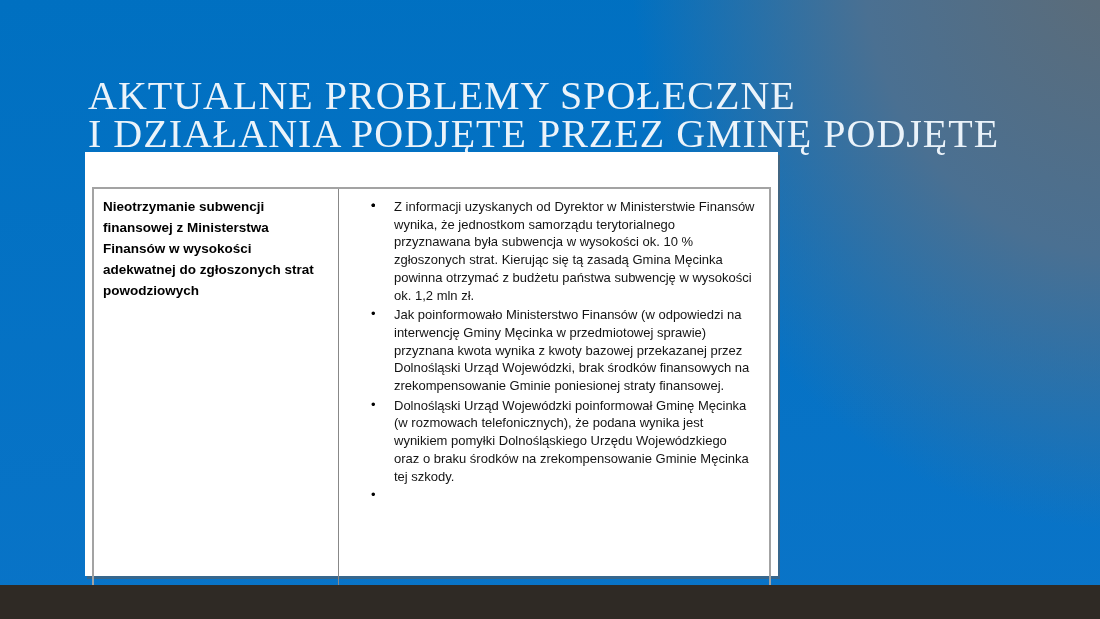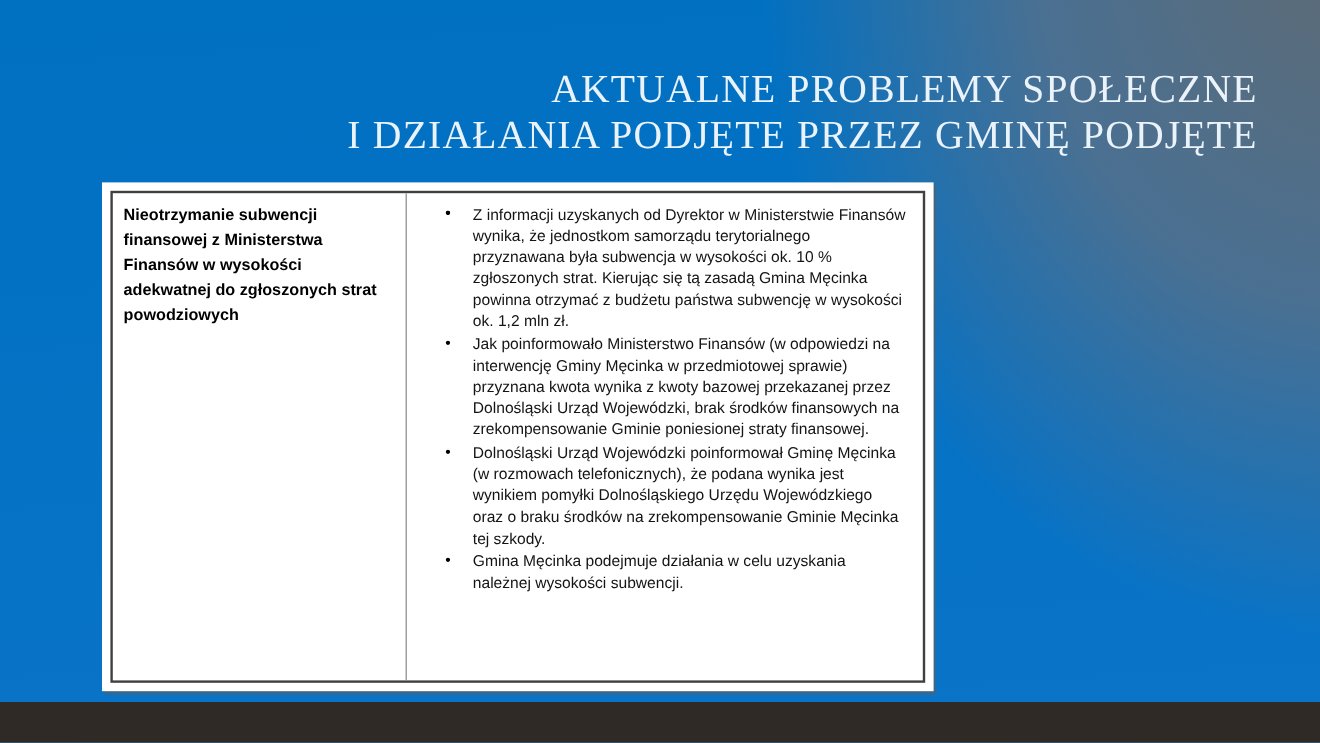--- a/index.html
+++ b/index.html
@@ -17,45 +17,45 @@
     overflow: hidden;
   }
   .footer-strip {
     position: absolute;
     left: 0; right: 0; bottom: 0;
     height: 34px;
     background: #2f2a25;
   }
   .slide-title {
     position: absolute;
-    left: 88px; top: 34px;
+    left: 88px; top: 50px;
     width: 960px;
     font-family: "Liberation Serif", serif;
-    font-size: 33px;
+    font-size: 40px;
     line-height: 38px;
     letter-spacing: 1px;
     color: #ebf3fa;
     font-weight: 400;
-    text-align: right;
   }
   .panel {
     position: absolute;
     left: 85px; top: 152px;
     width: 693px; height: 424px;
     background: #ffffff;
     box-shadow: 2px 3px 0 rgba(92,92,92,0.55);
     box-sizing: border-box;
     padding: 7px;
   }
   .ptable {
     width: 100%; height: 100%;
     box-sizing: border-box;
-    border: 2px solid #404040;
+    border: 2px solid #a3a3a3;
     display: flex;
     overflow: hidden;
+    margin-top: 28px;
   }
   .cell-problem {
     width: 244px;
     box-sizing: border-box;
     padding: 7px 10px 7px 9px;
     font-size: 13.5px;
     line-height: 21px;
     font-weight: bold;
     color: #000000;
     overflow: hidden;
@@ -119,21 +119,20 @@
               <span>Jak poinformowało Ministerstwo Finansów (w odpowiedzi na interwencję Gminy Męcinka w przedmiotowej sprawie) przyznana kwota wynika z kwoty bazowej przekazanej przez Dolnośląski Urząd Wojewódzki, brak środków finansowych na zrekompensowanie Gminie poniesionej straty finansowej.</span>
             </li>
 
             <li>
               <span class="bullet">•</span>
               <span>Dolnośląski Urząd Wojewódzki poinformował Gminę Męcinka (w rozmowach telefonicznych), że podana wynika jest wynikiem pomyłki Dolnośląskiego Urzędu Wojewódzkiego oraz o braku środków na zrekompensowanie Gminie Męcinka tej szkody.</span>
             </li>
 
             <li>
               <span class="bullet">•</span>
-              <span>Gmina Męcinka podejmuje działania w celu uzyskania należnej wysokości subwencji.</span>
             </li>
           </ul>
       </div>
 
     </div>
   </div>
 
   <div class="footer-strip"></div>
 
 </div>

